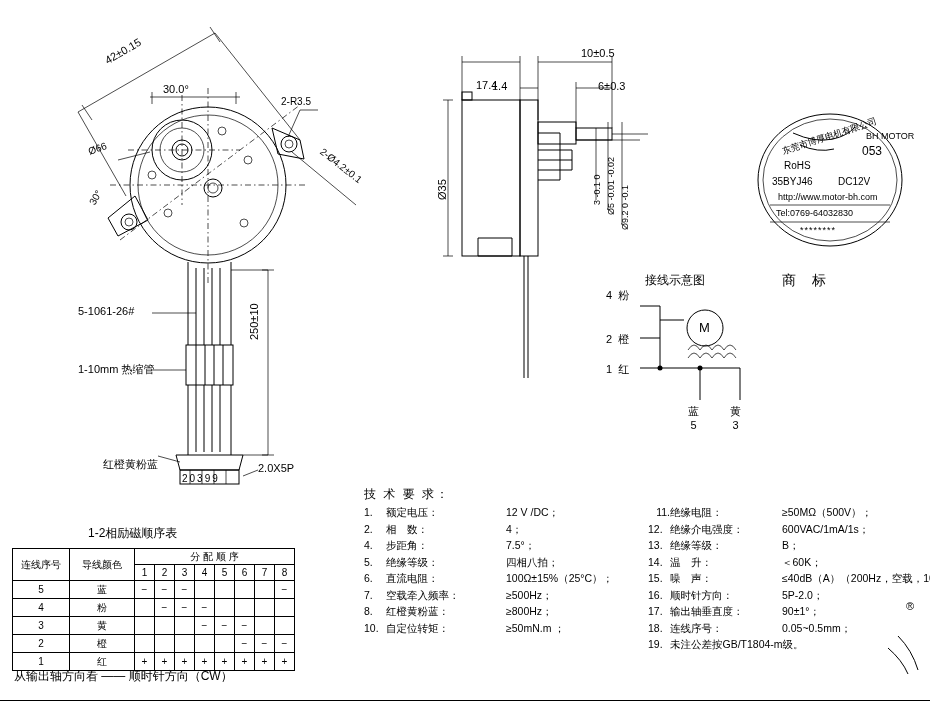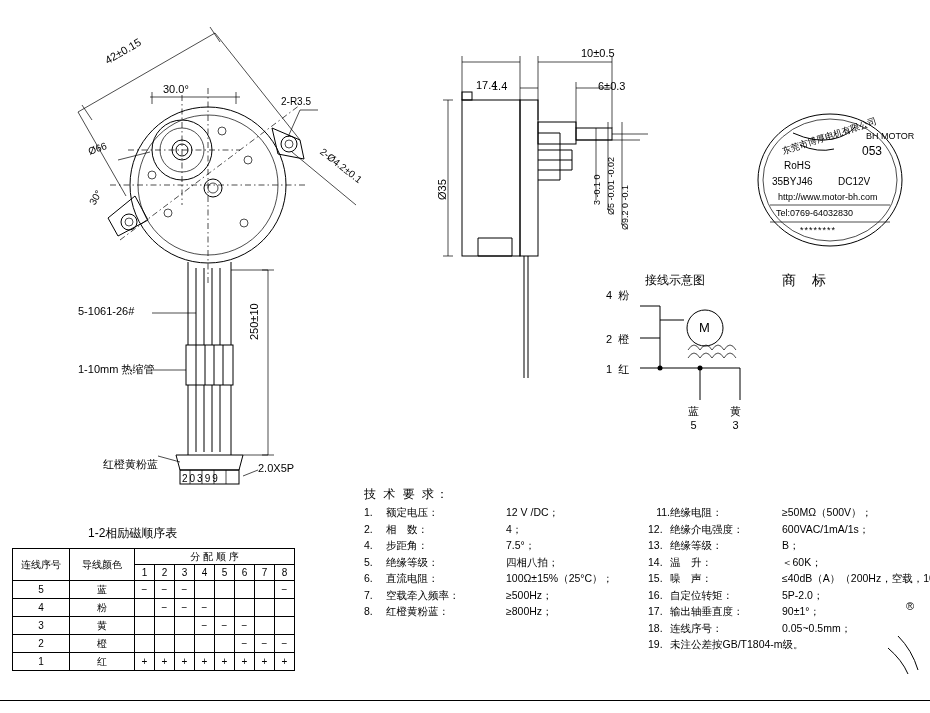--- a/index.html
+++ b/index.html
@@ -356,38 +356,40 @@
             <td>+</td>
             <td>+</td>
             <td>+</td>
             <td>+</td>
             <td>+</td>
             <td>+</td>
           </tr>
         </tbody>
     </table>
   </div>
+  <div class="lbl" style="left:14px;top:668px;font-size:12px;"><span>从输出轴方向看 ——  顺时针方向（CW）</span></div>
 
   <div class="lbl" style="left:364px;top:486px;font-size:12px;letter-spacing:2px;"><span>技 术 要 求：</span></div>
   <div class="specs" id="tech-left" style="left:364px;top:504px;">
       <div class="row"><span style="display: inline-block; width: 22px;">1.</span><span class="k">额定电压：</span><span>12 V /DC；</span></div>
       <div class="row"><span style="display: inline-block; width: 22px;">2.</span><span class="k">相　数：</span><span>4；</span></div>
       <div class="row"><span style="display: inline-block; width: 22px;">4.</span><span class="k">步距角：</span><span>7.5°；</span></div>
       <div class="row"><span style="display: inline-block; width: 22px;">5.</span><span class="k">绝缘等级：</span><span>四相八拍；</span></div>
       <div class="row"><span style="display: inline-block; width: 22px;">6.</span><span class="k">直流电阻：</span><span>100Ω±15%（25°C）；</span></div>
       <div class="row"><span style="display: inline-block; width: 22px;">7.</span><span class="k">空载牵入频率：</span><span>≥500Hz；</span></div>
       <div class="row"><span style="display: inline-block; width: 22px;">8.</span><span class="k">红橙黄粉蓝：</span><span>≥800Hz；</span></div>
+      <div class="row"><span style="display: inline-block; width: 22px;">10.</span><span class="k">自定位转矩：</span><span>≥50mN.m ；</span></div>
     </div>
   <div class="specs specs2" id="tech-right" style="left:648px;top:504px;">
       <div class="row"><span style="display: inline-block; width: 22px; text-align: right;">11.</span><span class="k">绝缘电阻：</span><span>≥50MΩ（500V）；</span></div>
       <div class="row"><span style="display: inline-block; width: 22px;">12.</span><span class="k">绝缘介电强度：</span><span>600VAC/1mA/1s；</span></div>
       <div class="row"><span style="display: inline-block; width: 22px;">13.</span><span class="k">绝缘等级：</span><span>B；</span></div>
       <div class="row"><span style="display: inline-block; width: 22px;">14.</span><span class="k">温　升：</span><span>＜60K；</span></div>
       <div class="row"><span style="display: inline-block; width: 22px;">15.</span><span class="k">噪　声：</span><span>≤40dB（A）（200Hz，空载，10cm）；</span></div>
-      <div class="row"><span style="display: inline-block; width: 22px;">16.</span><span class="k">自定位转矩：</span><span>5P-2.0；</span></div>
+      <div class="row"><span style="display: inline-block; width: 22px;">16.</span><span class="k">顺时针方向：</span><span>5P-2.0；</span></div>
       <div class="row"><span style="display: inline-block; width: 22px;">17.</span><span class="k">输出轴垂直度：</span><span>90±1°；</span></div>
       <div class="row"><span style="display: inline-block; width: 22px;">18.</span><span class="k">连线序号：</span><span>0.05~0.5mm；</span></div>
       <div class="row"><span style="display: inline-block; width: 22px;">19.</span><span class="k">未注公差按GB/T1804-m级。</span><span></span></div>
     </div>
 
   <div class="lbl" style="left:906px;top:600px;">®</div>
   <svg width="930" height="713">
     <path d="M898,636 q14,14 20,34" class="ln" stroke-width="3"></path>
     <path d="M888,648 q14,12 20,26" class="ln" stroke-width="2"></path>
   </svg>

